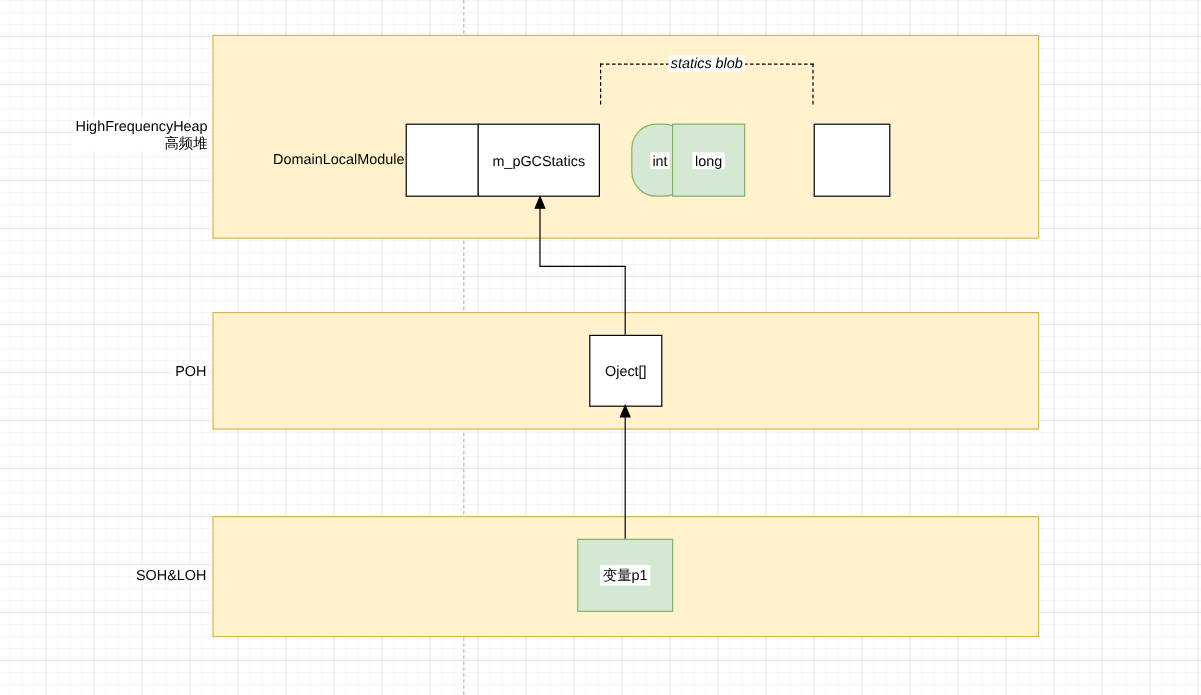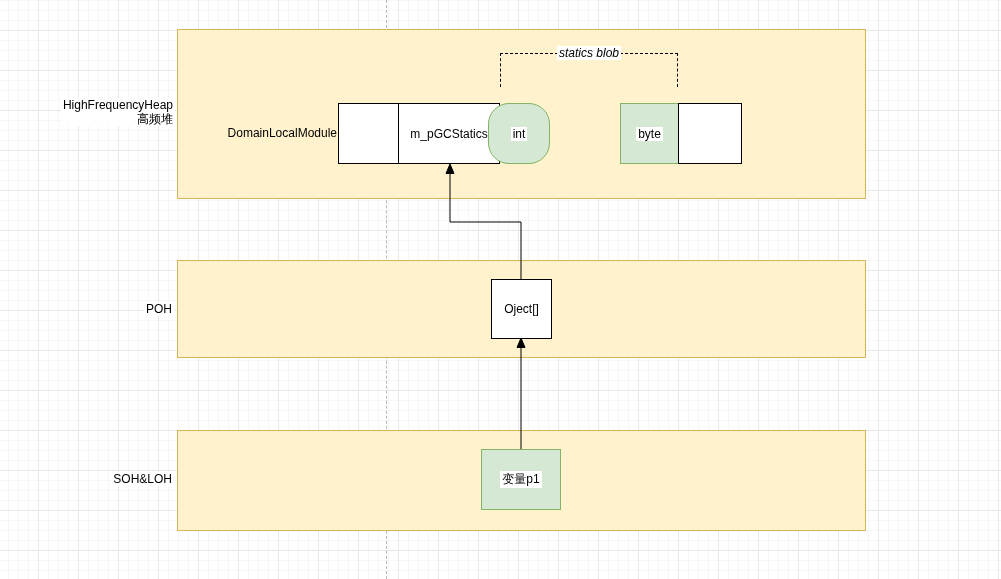--- a/index.html
+++ b/index.html
@@ -66,21 +66,21 @@
   }
   .cell.green{
     background:#d5e8d4;
     border:1px solid #82b366;
   }
   .cell .cell-text{ background:#ffffff; padding:0 2px; line-height:14px; }
   .cell.white .cell-text{ background:transparent; }
 
   .c1{ left:338px; width:61px; }
   .c2{ left:398px; width:102px; }
-  .c3{ left:488px; width:62px;border-radius:21px; }
+  .c3{ left:526px; width:48px;border-radius:21px; }
   .c4{ left:560px; width:61px; }
   .c5{ left:620px; width:59px; }
   .c6{ left:678px; width:64px; }
 
   .blob-bracket{
     position:absolute;
     left:500px; top:53px; width:178px; height:34px;
     box-sizing:border-box;
     border-top:1px dashed #000;
     border-left:1px dashed #000;
@@ -139,22 +139,22 @@
 
   <div class="cell white c1">
     <span class="cell-text"></span>
   </div>
   <div class="cell white c2">
     <span class="cell-text">m_pGCStatics</span>
   </div>
   <div class="cell green c3">
     <span class="cell-text">int</span>
   </div>
-  <div class="cell green c5">
-    <span class="cell-text">byte</span>
+  <div class="cell green c4">
+    <span class="cell-text">long</span>
   </div>
   <div class="cell white c6">
     <span class="cell-text"></span>
   </div>
 
   <div class="blob-bracket">
     <span class="blob-label">statics blob</span>
   </div>
 
   <div class="node-box obj-box">

